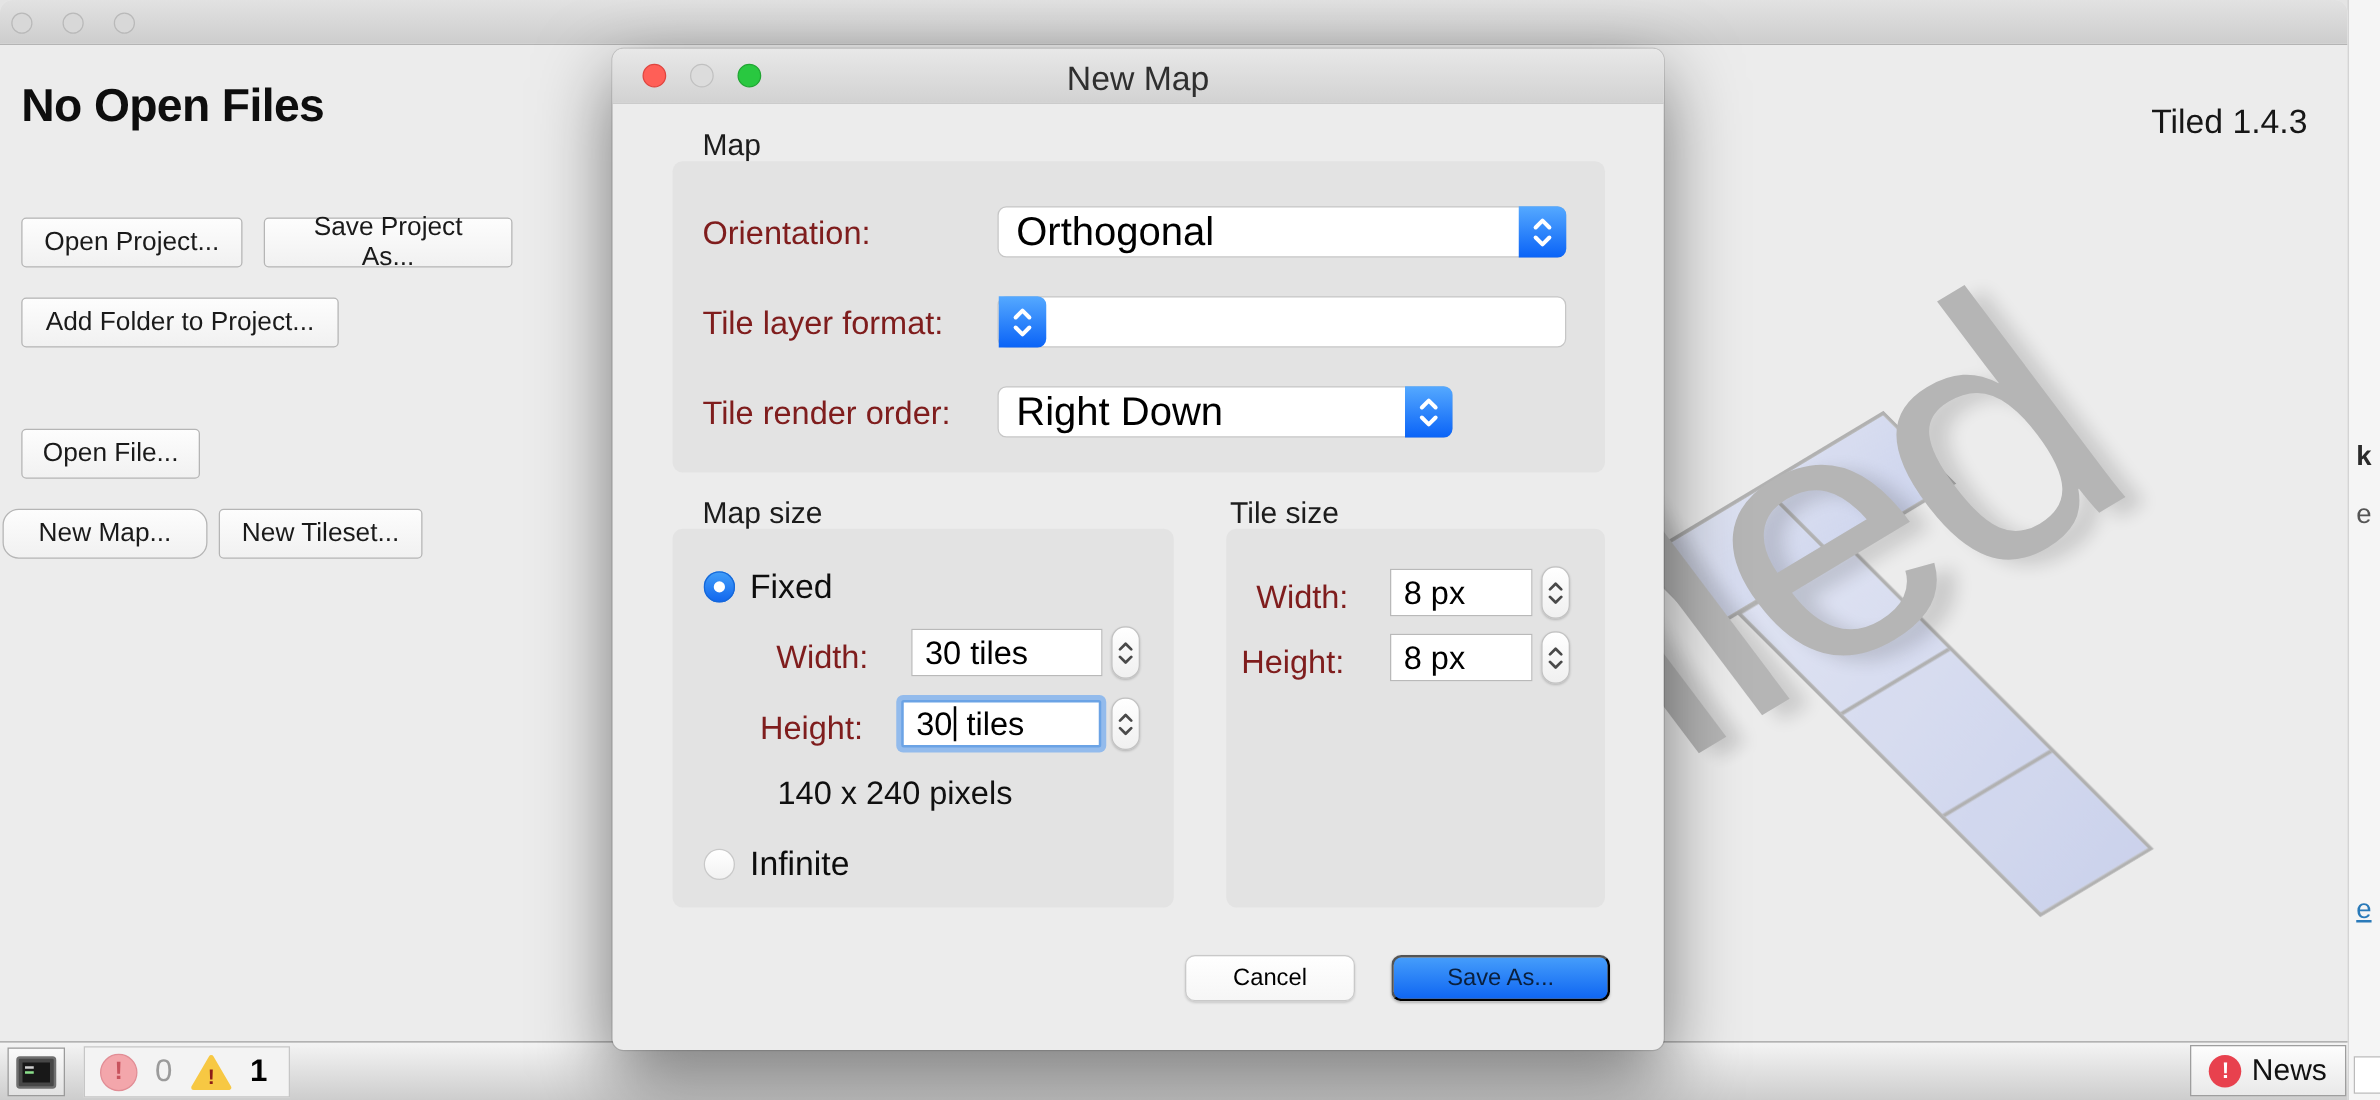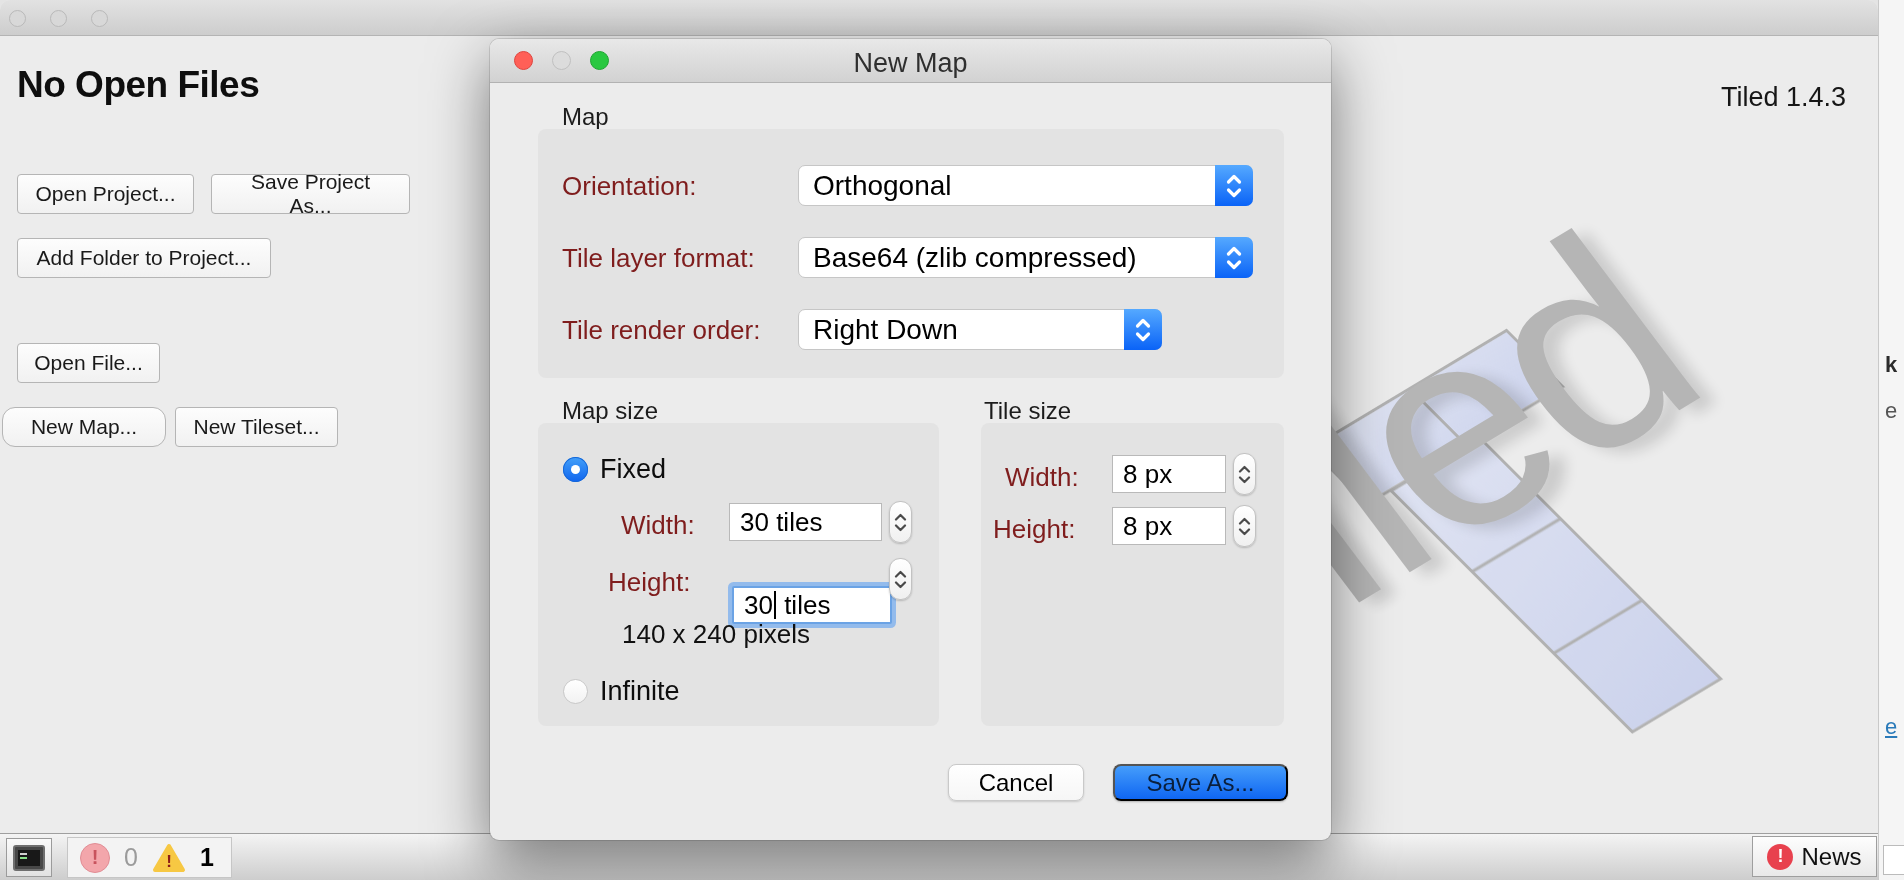--- a/index.html
+++ b/index.html
@@ -91,21 +91,21 @@
   .dot-close { left:24px; background:#ff5f57; border:1px solid #df443e; }
   .dot-min   { left:62px; background:#dcdcdc; border:1px solid #c0c0c0; }
   .dot-zoom  { left:100px; background:#29c840; border:1px solid #20a532; }
 
   .group-label { position:absolute; font-size:24px; color:#1c1c1c; }
   .group-box { position:absolute; background:#e3e3e3; border-radius:8px; }
 
   .form-label { position:absolute; font-size:26px; color:#7f1d1d; }
   .combo { position:absolute; height:41px; background:#fff; border:1px solid #c6c6c6;
     border-radius:7px; display:flex; align-items:center; }
-  .combo-text { flex:1; font-size:28px; color:#000; padding-left:14px; }
+  .combo-text { flex:1; font-size:32px; color:#000; padding-left:14px; }
   .combo-cap { width:38px; height:41px; margin:-1px -1px -1px 0; border-radius:0 7px 7px 0;
     background:linear-gradient(#55a9ff,#0a63f7); display:flex; align-items:center;
     justify-content:center; }
 
   .radio { position:absolute; width:25px; height:25px; border-radius:50%; }
   .radio-on { background:linear-gradient(#43a0f9,#1065ee); box-shadow:inset 0 0 0 1px #1668d8; }
   .radio-on::after { content:""; position:absolute; left:8px; top:8px; width:9px; height:9px;
     border-radius:50%; background:#fff; }
   .radio-off { background:linear-gradient(#ffffff,#f2f2f2); border:1px solid #c9c9c9; }
   .radio-label { position:absolute; font-size:27px; color:#0d0d0d; }
@@ -114,21 +114,21 @@
     font-size:26px; color:#000; display:flex; align-items:center; padding-left:10px; }
   .spin-field.focused { border:2px solid #6ba3e5; box-shadow:0 0 0 4px #93bbec; border-radius:2px; }
   .caret { display:inline-block; width:2px; height:28px; background:#000; margin:0 1px;
     vertical-align:-5px; }
   .stepper { position:absolute; width:23px; height:42px; background:linear-gradient(#fff,#f0f0f0);
     border:1px solid #c2c2c2; border-radius:11px; box-shadow:0 1px 2px rgba(0,0,0,0.2);
     display:flex; flex-direction:column; align-items:center; justify-content:center; gap:3px; }
 
   .static-text { position:absolute; font-size:26px; color:#101010; }
 
-  .dlg-btn { position:absolute; height:37px; border-radius:8px; font-size:24px;
+  .dlg-btn { position:absolute; height:37px; border-radius:8px; font-size:19px;
     display:flex; align-items:center; justify-content:center; }
   #cancel-button { left:458px; top:725px; width:136px; background:linear-gradient(#ffffff,#f6f6f6);
     border:1px solid #c9c9c9; color:#000; box-shadow:0 1px 2px rgba(0,0,0,0.15); }
   #save-as-button { left:623px; top:725px; width:175px; background:linear-gradient(#459dfb,#0f66f2);
     color:#0a1f3c; box-shadow:0 1px 2px rgba(0,0,0,0.25); }
 </style>
 </head>
 <body>
 
 <div id="edge-panel">
@@ -210,21 +210,20 @@
     <span class="combo-cap">
       <svg width="20" height="28" viewBox="0 0 20 28">
         <path d="M4.5 10 L10 4.5 L15.5 10" stroke="#fff" stroke-width="3.2" fill="none" stroke-linecap="round" stroke-linejoin="round"></path>
         <path d="M4.5 18 L10 23.5 L15.5 18" stroke="#fff" stroke-width="3.2" fill="none" stroke-linecap="round" stroke-linejoin="round"></path>
       </svg>
     </span>
   </div>
 
   <div class="form-label" style="left:72px; top:204px;">Tile layer format:</div>
   <div class="combo" style="left:308px; top:198px; width:455px;">
-    <span class="combo-text">Base64 (zlib compressed)</span>
     <span class="combo-cap">
       <svg width="20" height="28" viewBox="0 0 20 28">
         <path d="M4.5 10 L10 4.5 L15.5 10" stroke="#fff" stroke-width="3.2" fill="none" stroke-linecap="round" stroke-linejoin="round"></path>
         <path d="M4.5 18 L10 23.5 L15.5 18" stroke="#fff" stroke-width="3.2" fill="none" stroke-linecap="round" stroke-linejoin="round"></path>
       </svg>
     </span>
   </div>
 
   <div class="form-label" style="left:72px; top:276px;">Tile render order:</div>
   <div class="combo" style="left:308px; top:270px; width:364px;">
@@ -250,21 +249,21 @@
   <div class="stepper" style="left:399px; top:462px;">
     <svg width="13" height="8" viewBox="0 0 13 8">
       <path d="M2 6.5 L6.5 2 L11 6.5" stroke="#4a4a4a" stroke-width="2.2" fill="none" stroke-linecap="round" stroke-linejoin="round"></path>
       </svg>
     <svg width="13" height="8" viewBox="0 0 13 8">
       <path d="M2 1.5 L6.5 6 L11 1.5" stroke="#4a4a4a" stroke-width="2.2" fill="none" stroke-linecap="round" stroke-linejoin="round"></path>
       </svg>
   </div>
 
   <div class="form-label" style="left:118px; top:528px;">Height:</div>
-  <div class="spin-field focused" style="left:242px; top:521px; width:160px;margin-top:26px;">
+  <div class="spin-field focused" style="left:231px; top:521px; width:160px;">
     <span>30</span>
       <span class="caret"></span>
       <span style="white-space:pre;"> tiles</span>
   </div>
   <div class="stepper" style="left:399px; top:519px;">
     <svg width="13" height="8" viewBox="0 0 13 8">
       <path d="M2 6.5 L6.5 2 L11 6.5" stroke="#4a4a4a" stroke-width="2.2" fill="none" stroke-linecap="round" stroke-linejoin="round"></path>
       </svg>
     <svg width="13" height="8" viewBox="0 0 13 8">
       <path d="M2 1.5 L6.5 6 L11 1.5" stroke="#4a4a4a" stroke-width="2.2" fill="none" stroke-linecap="round" stroke-linejoin="round"></path>

